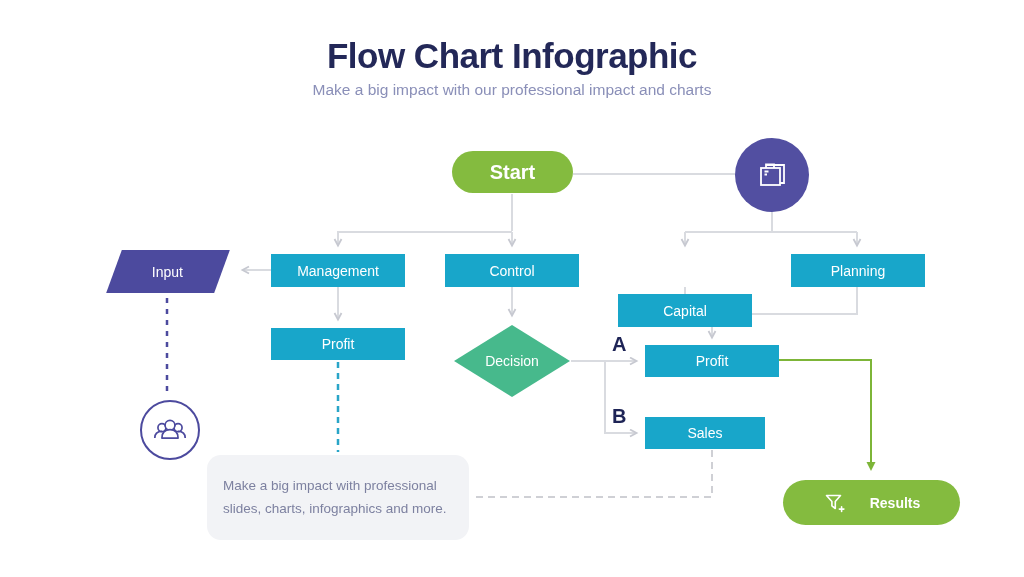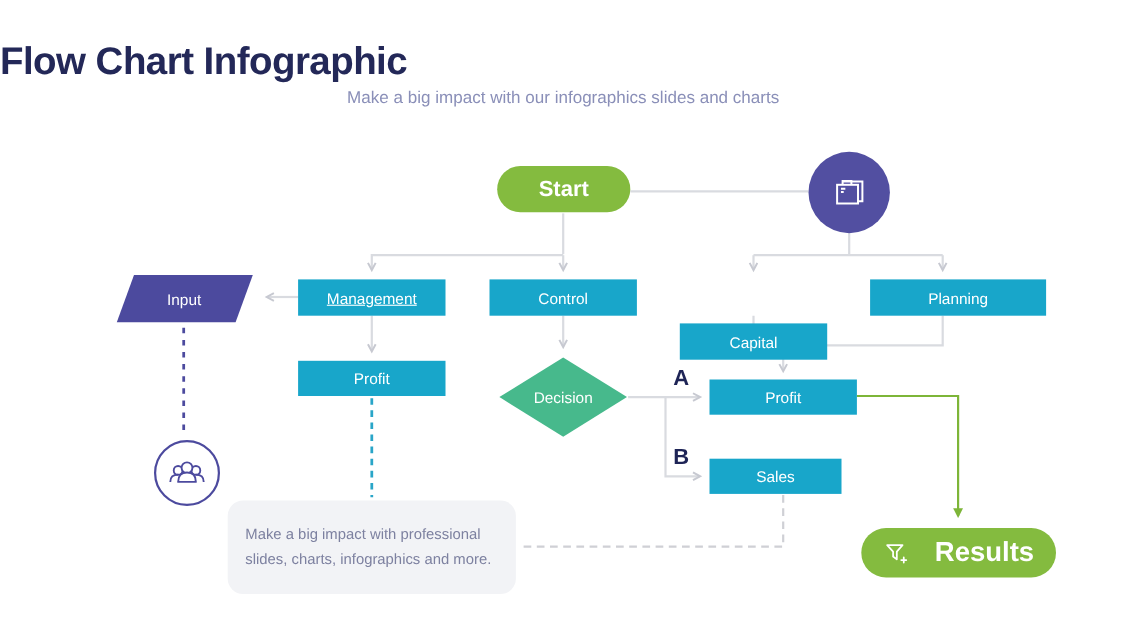--- a/index.html
+++ b/index.html
@@ -1,42 +1,42 @@
 <!DOCTYPE html>
 <html><head>
 <meta charset="utf-8">
 <style>
   html,body{margin:0;padding:0;background:#fff;}
   .canvas{
     position:relative;width:1024px;height:577px;background:#ffffff;overflow:hidden;
     font-family:"Liberation Sans",sans-serif;
   }
   .title{
-    position:absolute;left:0;top:36px;width:1024px;text-align:left;
+    position:absolute;left:0;top:36px;width:1024px;text-align:center;
     font-size:35px;font-weight:700;letter-spacing:-0.5px;color:#232858;margin:0;
   }
   .subtitle{
     position:absolute;left:0;top:81px;width:1024px;text-align:center;
     font-size:15.5px;color:#8a8fb8;margin:0;
   }
   .connectors{position:absolute;left:0;top:0;width:1024px;height:577px;}
   .node{
     position:absolute;display:flex;align-items:center;justify-content:center;
     color:#fff;font-size:14px;box-sizing:border-box;
   }
   .teal{background:#18a6ca;}
   .pill{
     background:#84bb3f;border-radius:999px;color:#fff;font-weight:700;
   }
   .start{left:452px;top:151px;width:121px;height:42px;font-size:20px;}
-  .results{left:783px;top:480px;width:177px;height:45px;font-size:25px;gap:23px;}
-  .box-management{left:271px;top:254px;width:134px;height:33px;text-decoration:underline;}
+  .results{left:783px;top:480px;width:177px;height:45px;font-size:14px;gap:23px;}
+  .box-management{left:271px;top:254px;width:134px;height:33px;}
   .box-control{left:445px;top:254px;width:134px;height:33px;align-items:center;}
   .box-capital{left:618px;top:254px;width:134px;height:33px;margin-top:40px;}
-  .box-planning{left:791px;top:254px;width:160px;height:33px;}
+  .box-planning{left:791px;top:254px;width:134px;height:33px;}
   .box-target{left:271px;top:328px;width:134px;height:32px;}
   .box-profit{left:645px;top:345px;width:134px;height:32px;}
   .box-sales{left:645px;top:417px;width:120px;height:32px;}
   .parallelogram{
     left:114px;top:250px;width:108px;height:43px;background:#4c4a9e;
     transform:skewX(-20deg);
   }
   .parallelogram .lbl{transform:skewX(20deg);}
   .diamond-wrap{position:absolute;left:450px;top:321px;width:124px;height:80px;}
   .diamond-label{
@@ -61,21 +61,21 @@
     border-radius:14px;box-sizing:border-box;padding:20px 18px 0 16px;
     color:#7d81a0;font-size:13.5px;line-height:1.7;
   }
 </style>
 </head>
 <body>
 
 <div class="canvas">
 
   <h1 class="title">Flow Chart Infographic</h1>
-  <p class="subtitle">Make a big impact with our infographics slides and charts</p>
+  <p class="subtitle">Make a big impact with our professional impact and charts</p>
 
   <svg class="connectors" viewBox="0 0 1024 577">
     <defs>
       <marker id="ag" markerWidth="12" markerHeight="12" refX="7" refY="4.5" orient="auto" markerUnits="userSpaceOnUse">
         <path d="M1 1 L7.5 4.5 L1 8" fill="none" stroke="#c7c9d1" stroke-width="1.8"></path>
       </marker>
       <marker id="agn" markerWidth="12" markerHeight="12" refX="7" refY="4.5" orient="auto" markerUnits="userSpaceOnUse">
         <path d="M0 0 L9 4.5 L0 9 Z" fill="#7db538"></path>
       </marker>
     </defs>

